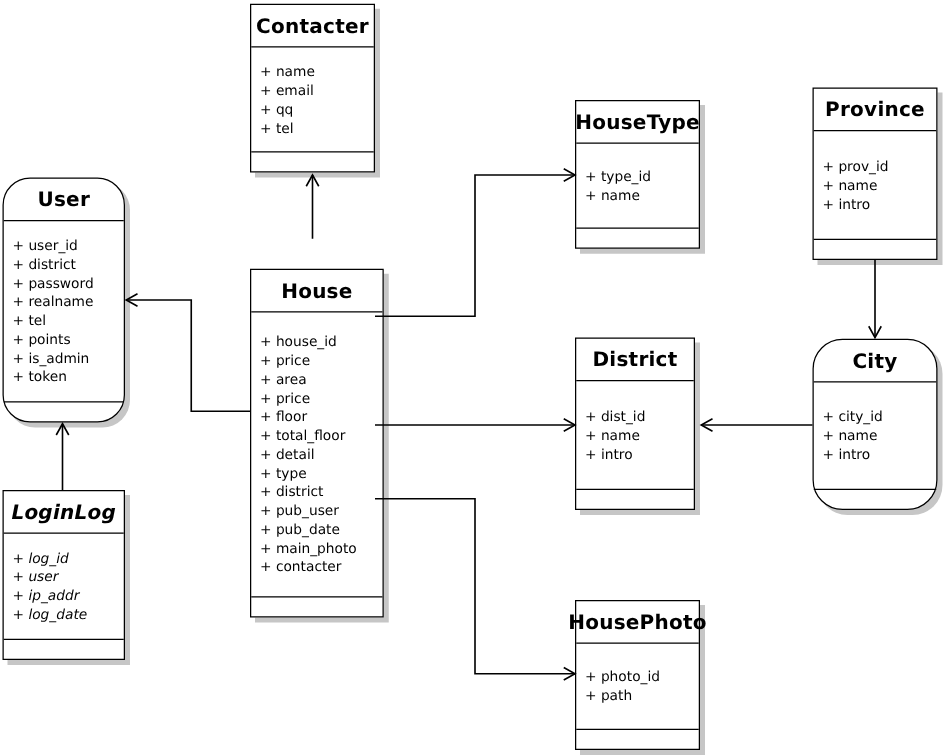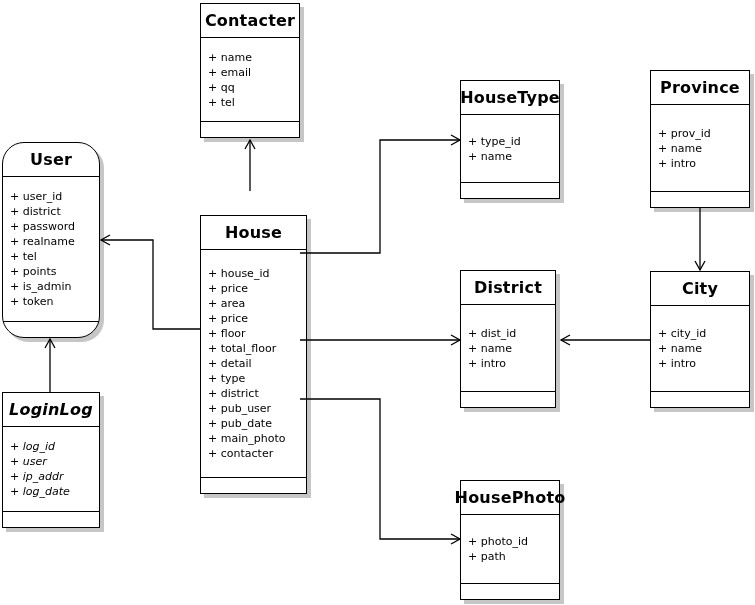--- a/index.html
+++ b/index.html
@@ -146,21 +146,21 @@
   <div class="uml-class" id="box-province" style="left: 650px; top: 70px; width: 100px; height: 138px;">
     <div class="uml-title">Province</div>
     <ul class="uml-attrs">
         <li>+ prov_id</li>
         <li>+ name</li>
         <li>+ intro</li>
       </ul>
     <div class="uml-methods"></div>
   </div>
 
-  <div class="uml-class" id="box-city" style="left: 650px; top: 271px; width: 100px; height: 137px;">
+  <div class="uml-class" id="box-city" style="left: 650px; top: 271px; width: 100px; height: 137px; border-radius: 24px;">
     <div class="uml-title">City</div>
     <ul class="uml-attrs">
         <li>+ city_id</li>
         <li>+ name</li>
         <li>+ intro</li>
       </ul>
     <div class="uml-methods"></div>
   </div>
 
   <div class="uml-class" id="box-housephoto" style="left: 460px; top: 480px; width: 100px; height: 120px;">

